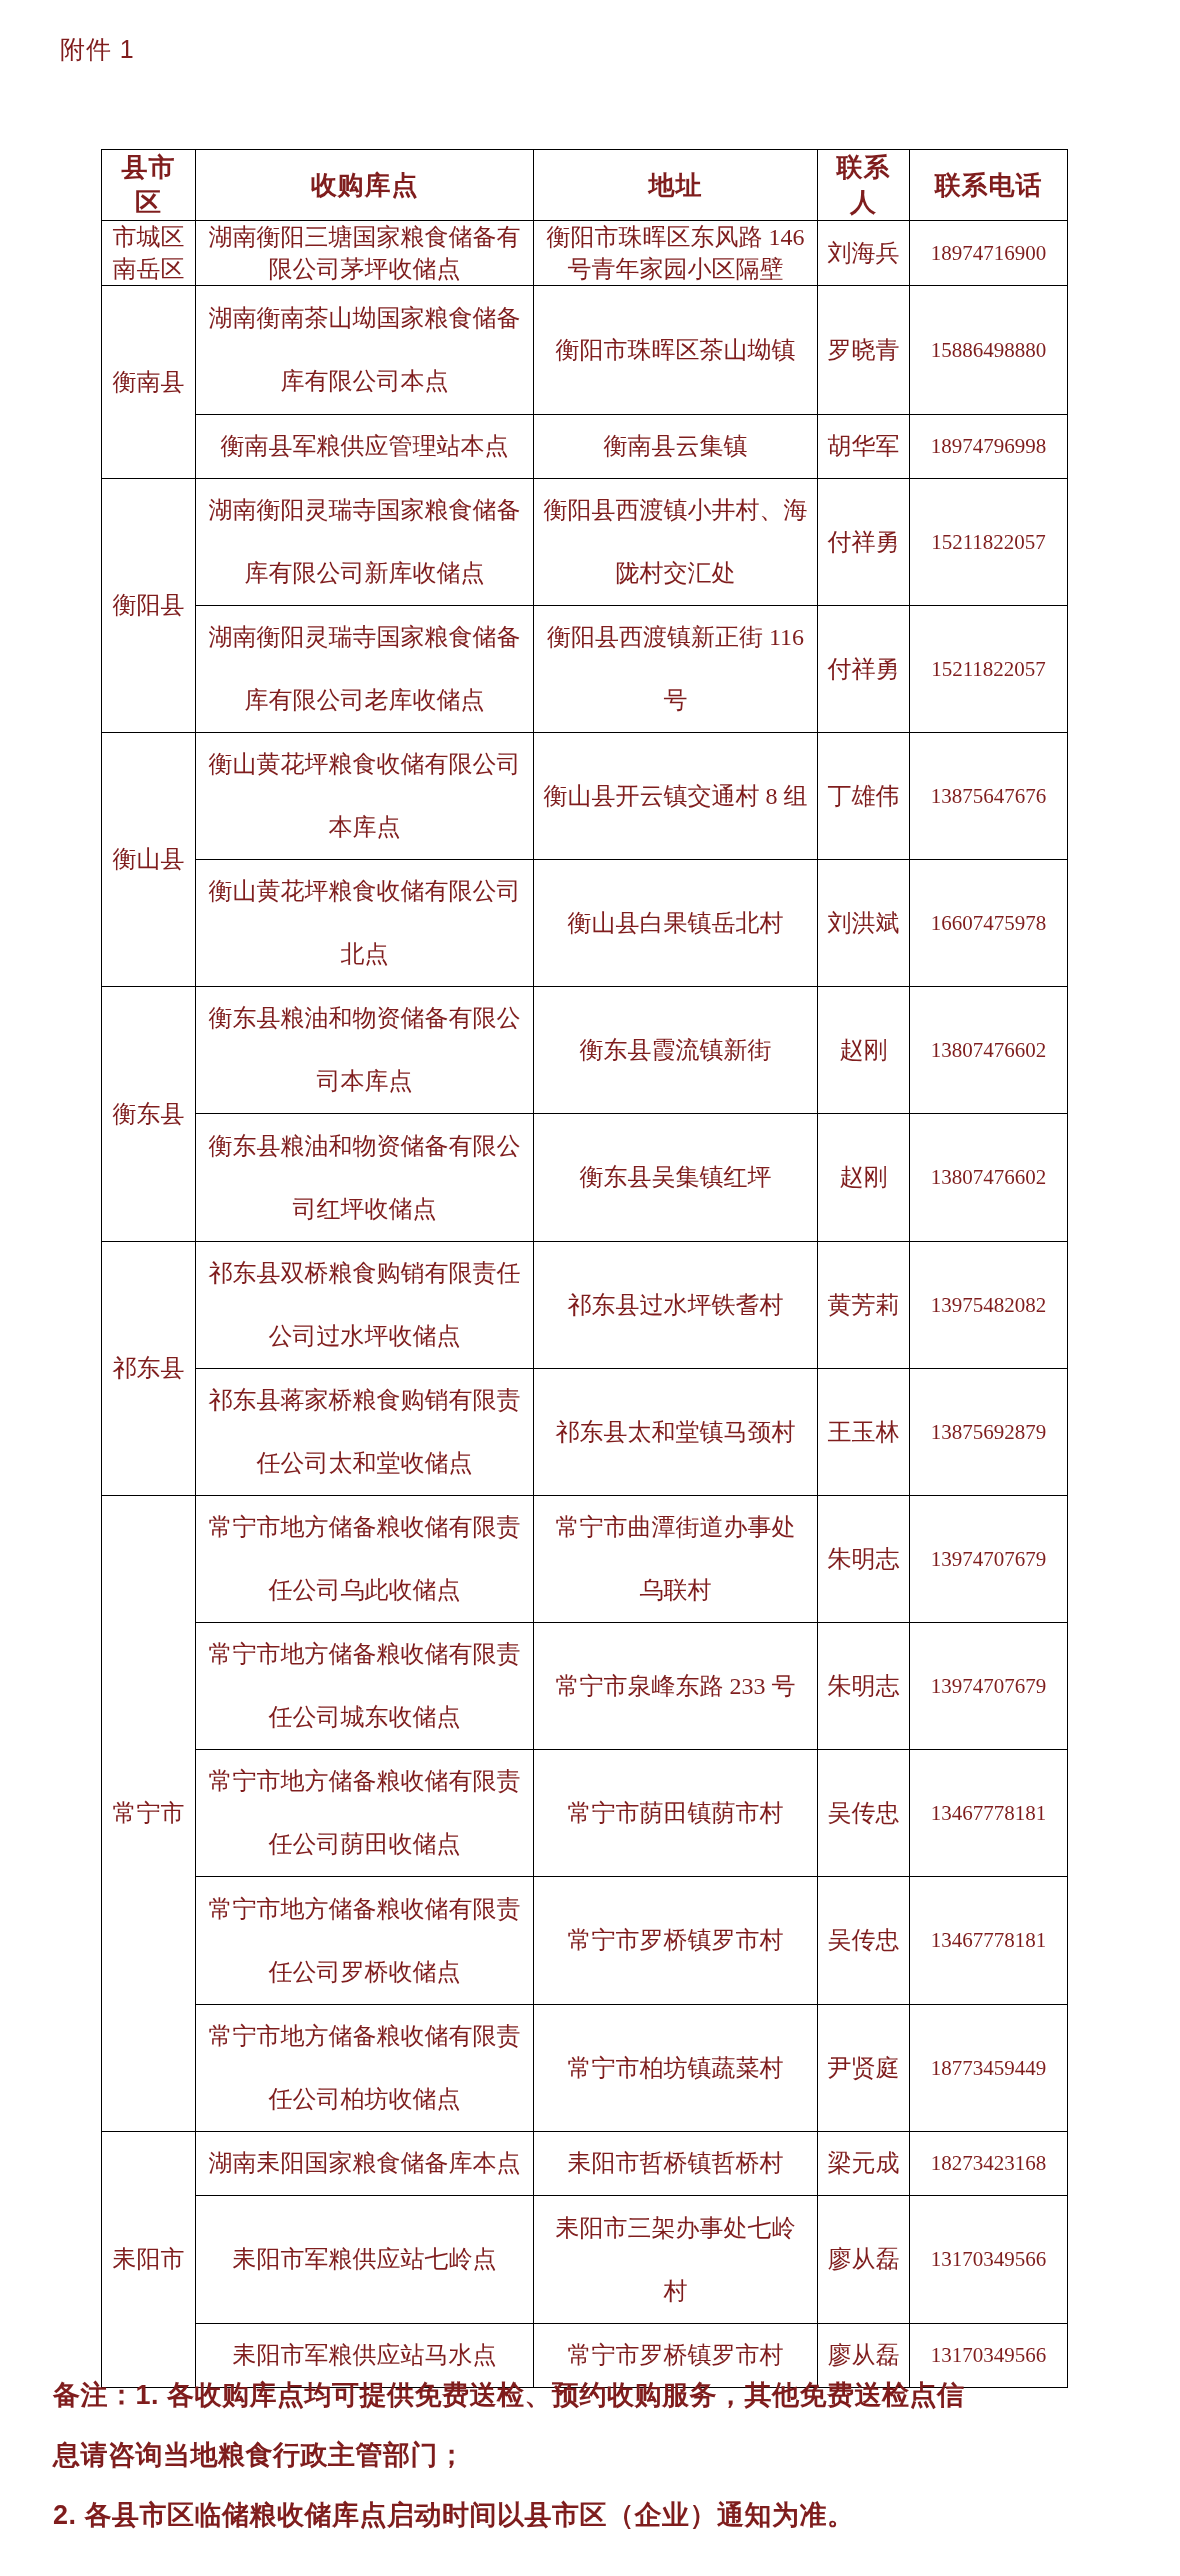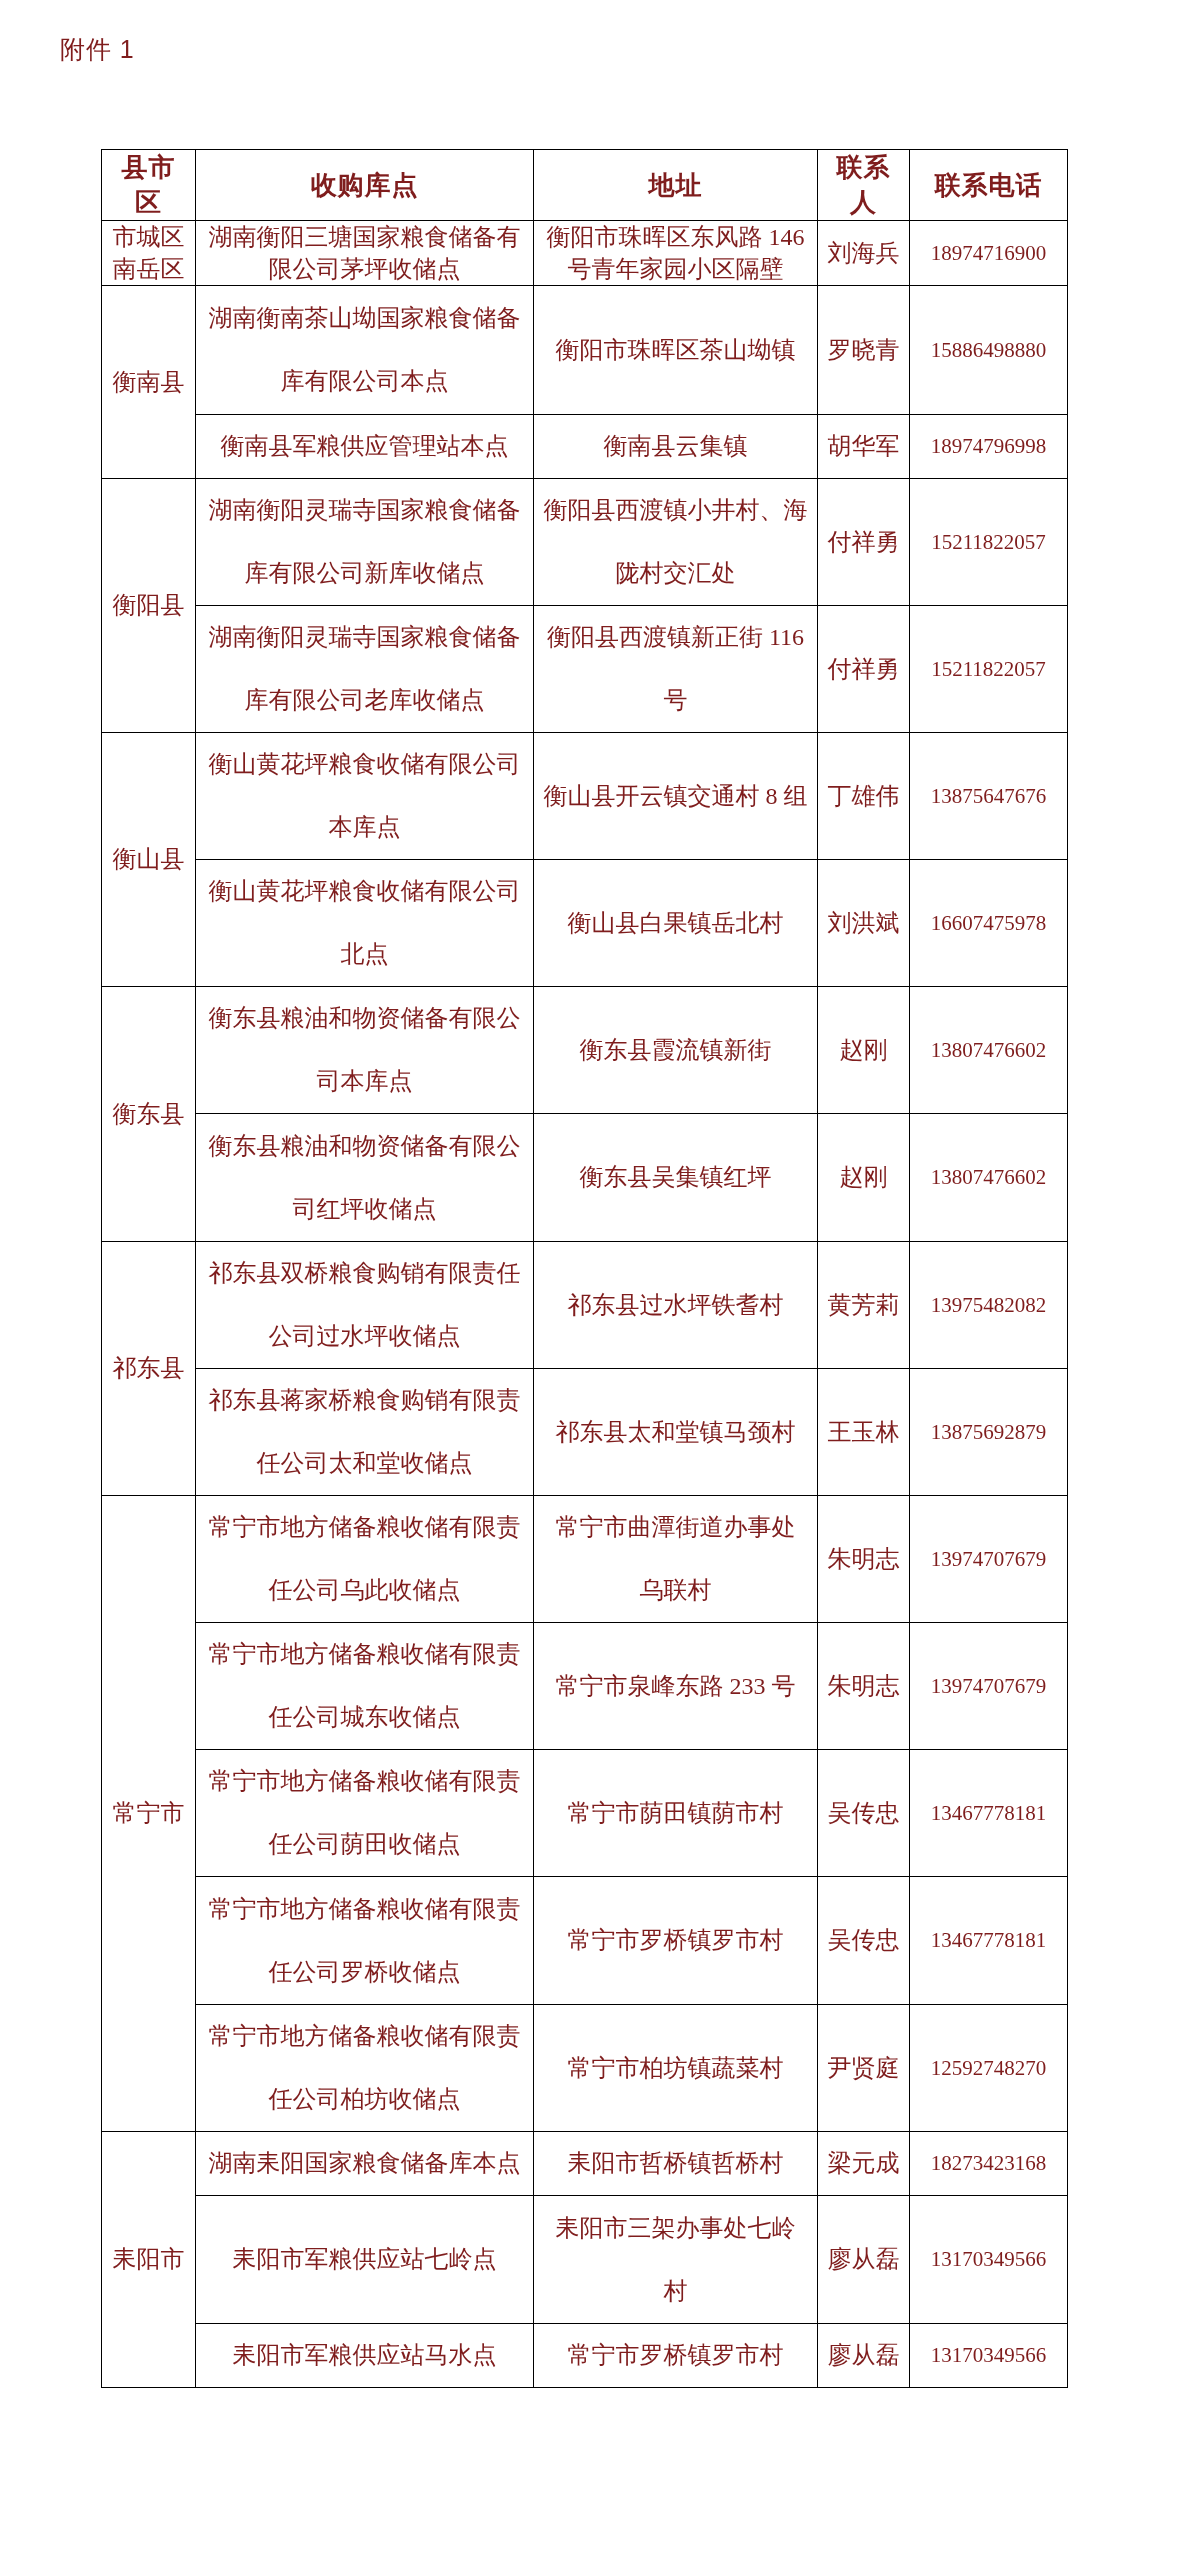--- a/index.html
+++ b/index.html
@@ -183,21 +183,21 @@
 任公司罗桥收储点</td>
           <td>常宁市罗桥镇罗市村</td>
           <td>吴传忠</td>
           <td class="phone">13467778181</td>
         </tr>
         <tr class="group-end" style="height: 125px;">
           <td>常宁市地方储备粮收储有限责
 任公司柏坊收储点</td>
           <td>常宁市柏坊镇蔬菜村</td>
           <td>尹贤庭</td>
-          <td class="phone">12592748270</td>
+          <td class="phone">18773459449</td>
         </tr>
         <tr style="height: 60px;">
           <td rowspan="3">耒阳市</td>
           <td>湖南耒阳国家粮食储备库本点</td>
           <td>耒阳市哲桥镇哲桥村</td>
           <td>梁元成</td>
           <td class="phone">18273423168</td>
         </tr>
         <tr style="height: 128px;">
           <td>耒阳市军粮供应站七岭点</td>
@@ -208,15 +208,20 @@
         </tr>
         <tr class="group-end" style="height: 63px;">
           <td>耒阳市军粮供应站马水点</td>
           <td>常宁市罗桥镇罗市村</td>
           <td>廖从磊</td>
           <td class="phone">13170349566</td>
         </tr>
       </tbody>
   </table>
 
+  <div class="notes">
+    <div>备注：1. 各收购库点均可提供免费送检、预约收购服务，其他免费送检点信</div>
+    <div>息请咨询当地粮食行政主管部门；</div>
+    <div>2. 各县市区临储粮收储库点启动时间以县市区（企业）通知为准。</div>
+  </div>
 
 </div>
 
 
 </body></html>

